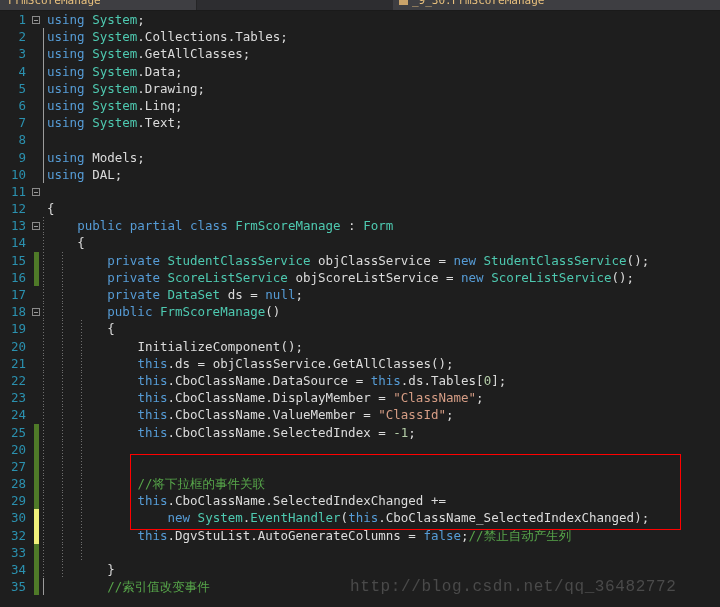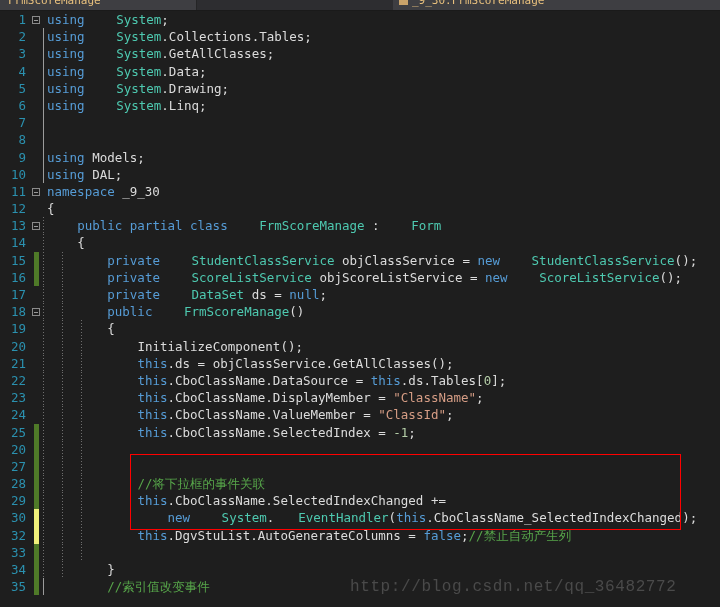--- a/index.html
+++ b/index.html
@@ -137,21 +137,21 @@
   .guide.solid { background: #9b9b9b; background-image: none; }
 
   .code {
     position: absolute;
     left: 47px; top: 0;
     white-space: pre;
   }
 
   
   .kw   { color: #569cd6; }            
-  .typ  { color: #4ec9b0; margin-left: 24px; }            
+  .typ  { color: #4ec9b0; }            
   .pln  { color: #dcdcdc; }            
   .str  { color: #d69d85; }            
   .cmt  { color: #57a64a; }            
   .num  { color: #b5cea8; }
 
   
   .row.current .cl-box {
     position: absolute;
     left: 47px;
     top: 0;
@@ -209,25 +209,25 @@
   <div class="strip-underline"></div>
 </div>
 
 <div class="editor" id="editor">
     <div class="row"><div class="gutter-num">1</div><div class="fold" style="left: 32px;"></div><div class="code"><span class="kw">using</span><span class="pln"> </span><span class="typ">System</span><span class="pln">;</span></div></div>
     <div class="row"><div class="gutter-num">2</div><div class="guide solid" style="left: 43px;"></div><div class="code"><span class="kw">using</span><span class="pln"> </span><span class="typ">System</span><span class="pln">.</span><span class="pln">Collections</span><span class="pln">.</span><span class="pln">Tables</span><span class="pln">;</span></div></div>
     <div class="row"><div class="gutter-num">3</div><div class="guide solid" style="left: 43px;"></div><div class="code"><span class="kw">using</span><span class="pln"> </span><span class="typ">System</span><span class="pln">.</span><span class="pln">GetAllClasses</span><span class="pln">;</span></div></div>
     <div class="row"><div class="gutter-num">4</div><div class="guide solid" style="left: 43px;"></div><div class="code"><span class="kw">using</span><span class="pln"> </span><span class="typ">System</span><span class="pln">.</span><span class="pln">Data</span><span class="pln">;</span></div></div>
     <div class="row"><div class="gutter-num">5</div><div class="guide solid" style="left: 43px;"></div><div class="code"><span class="kw">using</span><span class="pln"> </span><span class="typ">System</span><span class="pln">.</span><span class="pln">Drawing</span><span class="pln">;</span></div></div>
     <div class="row"><div class="gutter-num">6</div><div class="guide solid" style="left: 43px;"></div><div class="code"><span class="kw">using</span><span class="pln"> </span><span class="typ">System</span><span class="pln">.</span><span class="pln">Linq</span><span class="pln">;</span></div></div>
-    <div class="row"><div class="gutter-num">7</div><div class="guide solid" style="left: 43px;"></div></div>
+    <div class="row"><div class="gutter-num">7</div><div class="guide solid" style="left: 43px;"></div><div class="code"><span class="kw">using</span><span class="pln"> </span><span class="typ">System</span><span class="pln">.</span><span class="pln">Text</span><span class="pln">;</span></div></div>
     <div class="row"><div class="gutter-num">8</div><div class="guide solid" style="left: 43px;"></div></div>
     <div class="row"><div class="gutter-num">9</div><div class="guide solid" style="left: 43px;"></div><div class="code"><span class="kw">using</span><span class="pln"> </span><span class="pln">Models</span><span class="pln">;</span></div></div>
     <div class="row"><div class="gutter-num">10</div><div class="guide solid" style="left: 43px;"></div><div class="code"><span class="kw">using</span><span class="pln"> </span><span class="pln">DAL</span><span class="pln">;</span></div></div>
-    <div class="row"><div class="gutter-num">11</div><div class="fold" style="left: 32px;"></div><div class="code"><span class="kw">namespace</span><span class="pln"> </span><span class="pln">_9_30</span></div></div>
+    <div class="row"><div class="gutter-num">11</div><div class="fold" style="left: 32px;"></div></div>
     <div class="row"><div class="gutter-num">12</div><div class="code"><span class="pln">{</span></div></div>
     <div class="row"><div class="gutter-num">13</div><div class="fold" style="left: 32px;"></div><div class="guide" style="left: 43px;"></div><div class="code"><span class="pln"> </span><span class="pln"> </span><span class="pln"> </span><span class="pln"> </span><span class="kw">public</span><span class="pln"> </span><span class="kw">partial</span><span class="pln"> </span><span class="kw">class</span><span class="pln"> </span><span class="typ">FrmScoreManage</span><span class="pln"> </span><span class="pln">:</span><span class="pln"> </span><span class="typ">Form</span></div></div>
     <div class="row"><div class="gutter-num">14</div><div class="guide" style="left: 43px;"></div><div class="code"><span class="pln"> </span><span class="pln"> </span><span class="pln"> </span><span class="pln"> </span><span class="pln">{</span></div></div>
     <div class="row"><div class="gutter-num">15</div><div class="chg green"></div><div class="guide" style="left: 43px;"></div><div class="guide" style="left: 62px;"></div><div class="code"><span class="pln"> </span><span class="pln"> </span><span class="pln"> </span><span class="pln"> </span><span class="pln"> </span><span class="pln"> </span><span class="pln"> </span><span class="pln"> </span><span class="kw">private</span><span class="pln"> </span><span class="typ">StudentClassService</span><span class="pln"> </span><span class="pln">objClassService</span><span class="pln"> </span><span class="pln">=</span><span class="pln"> </span><span class="kw">new</span><span class="pln"> </span><span class="typ">StudentClassService</span><span class="pln">(</span><span class="pln">)</span><span class="pln">;</span></div></div>
     <div class="row"><div class="gutter-num">16</div><div class="chg green"></div><div class="guide" style="left: 43px;"></div><div class="guide" style="left: 62px;"></div><div class="code"><span class="pln"> </span><span class="pln"> </span><span class="pln"> </span><span class="pln"> </span><span class="pln"> </span><span class="pln"> </span><span class="pln"> </span><span class="pln"> </span><span class="kw">private</span><span class="pln"> </span><span class="typ">ScoreListService</span><span class="pln"> </span><span class="pln">objScoreListService</span><span class="pln"> </span><span class="pln">=</span><span class="pln"> </span><span class="kw">new</span><span class="pln"> </span><span class="typ">ScoreListService</span><span class="pln">(</span><span class="pln">)</span><span class="pln">;</span></div></div>
     <div class="row"><div class="gutter-num">17</div><div class="guide" style="left: 43px;"></div><div class="guide" style="left: 62px;"></div><div class="code"><span class="pln"> </span><span class="pln"> </span><span class="pln"> </span><span class="pln"> </span><span class="pln"> </span><span class="pln"> </span><span class="pln"> </span><span class="pln"> </span><span class="kw">private</span><span class="pln"> </span><span class="typ">DataSet</span><span class="pln"> </span><span class="pln">ds</span><span class="pln"> </span><span class="pln">=</span><span class="pln"> </span><span class="kw">null</span><span class="pln">;</span></div></div>
     <div class="row"><div class="gutter-num">18</div><div class="fold" style="left: 32px;"></div><div class="guide" style="left: 43px;"></div><div class="guide" style="left: 62px;"></div><div class="code"><span class="pln"> </span><span class="pln"> </span><span class="pln"> </span><span class="pln"> </span><span class="pln"> </span><span class="pln"> </span><span class="pln"> </span><span class="pln"> </span><span class="kw">public</span><span class="pln"> </span><span class="typ">FrmScoreManage</span><span class="pln">(</span><span class="pln">)</span></div></div>
     <div class="row"><div class="gutter-num">19</div><div class="guide" style="left: 43px;"></div><div class="guide" style="left: 62px;"></div><div class="guide" style="left: 81px;"></div><div class="code"><span class="pln"> </span><span class="pln"> </span><span class="pln"> </span><span class="pln"> </span><span class="pln"> </span><span class="pln"> </span><span class="pln"> </span><span class="pln"> </span><span class="pln">{</span></div></div>
     <div class="row"><div class="gutter-num">20</div><div class="guide" style="left: 43px;"></div><div class="guide" style="left: 62px;"></div><div class="guide" style="left: 81px;"></div><div class="code"><span class="pln"> </span><span class="pln"> </span><span class="pln"> </span><span class="pln"> </span><span class="pln"> </span><span class="pln"> </span><span class="pln"> </span><span class="pln"> </span><span class="pln"> </span><span class="pln"> </span><span class="pln"> </span><span class="pln"> </span><span class="pln">InitializeComponent</span><span class="pln">(</span><span class="pln">)</span><span class="pln">;</span></div></div>
     <div class="row"><div class="gutter-num">21</div><div class="guide" style="left: 43px;"></div><div class="guide" style="left: 62px;"></div><div class="guide" style="left: 81px;"></div><div class="code"><span class="pln"> </span><span class="pln"> </span><span class="pln"> </span><span class="pln"> </span><span class="pln"> </span><span class="pln"> </span><span class="pln"> </span><span class="pln"> </span><span class="pln"> </span><span class="pln"> </span><span class="pln"> </span><span class="pln"> </span><span class="kw">this</span><span class="pln">.</span><span class="pln">ds</span><span class="pln"> </span><span class="pln">=</span><span class="pln"> </span><span class="pln">objClassService</span><span class="pln">.</span><span class="pln">GetAllClasses</span><span class="pln">(</span><span class="pln">)</span><span class="pln">;</span></div></div>

